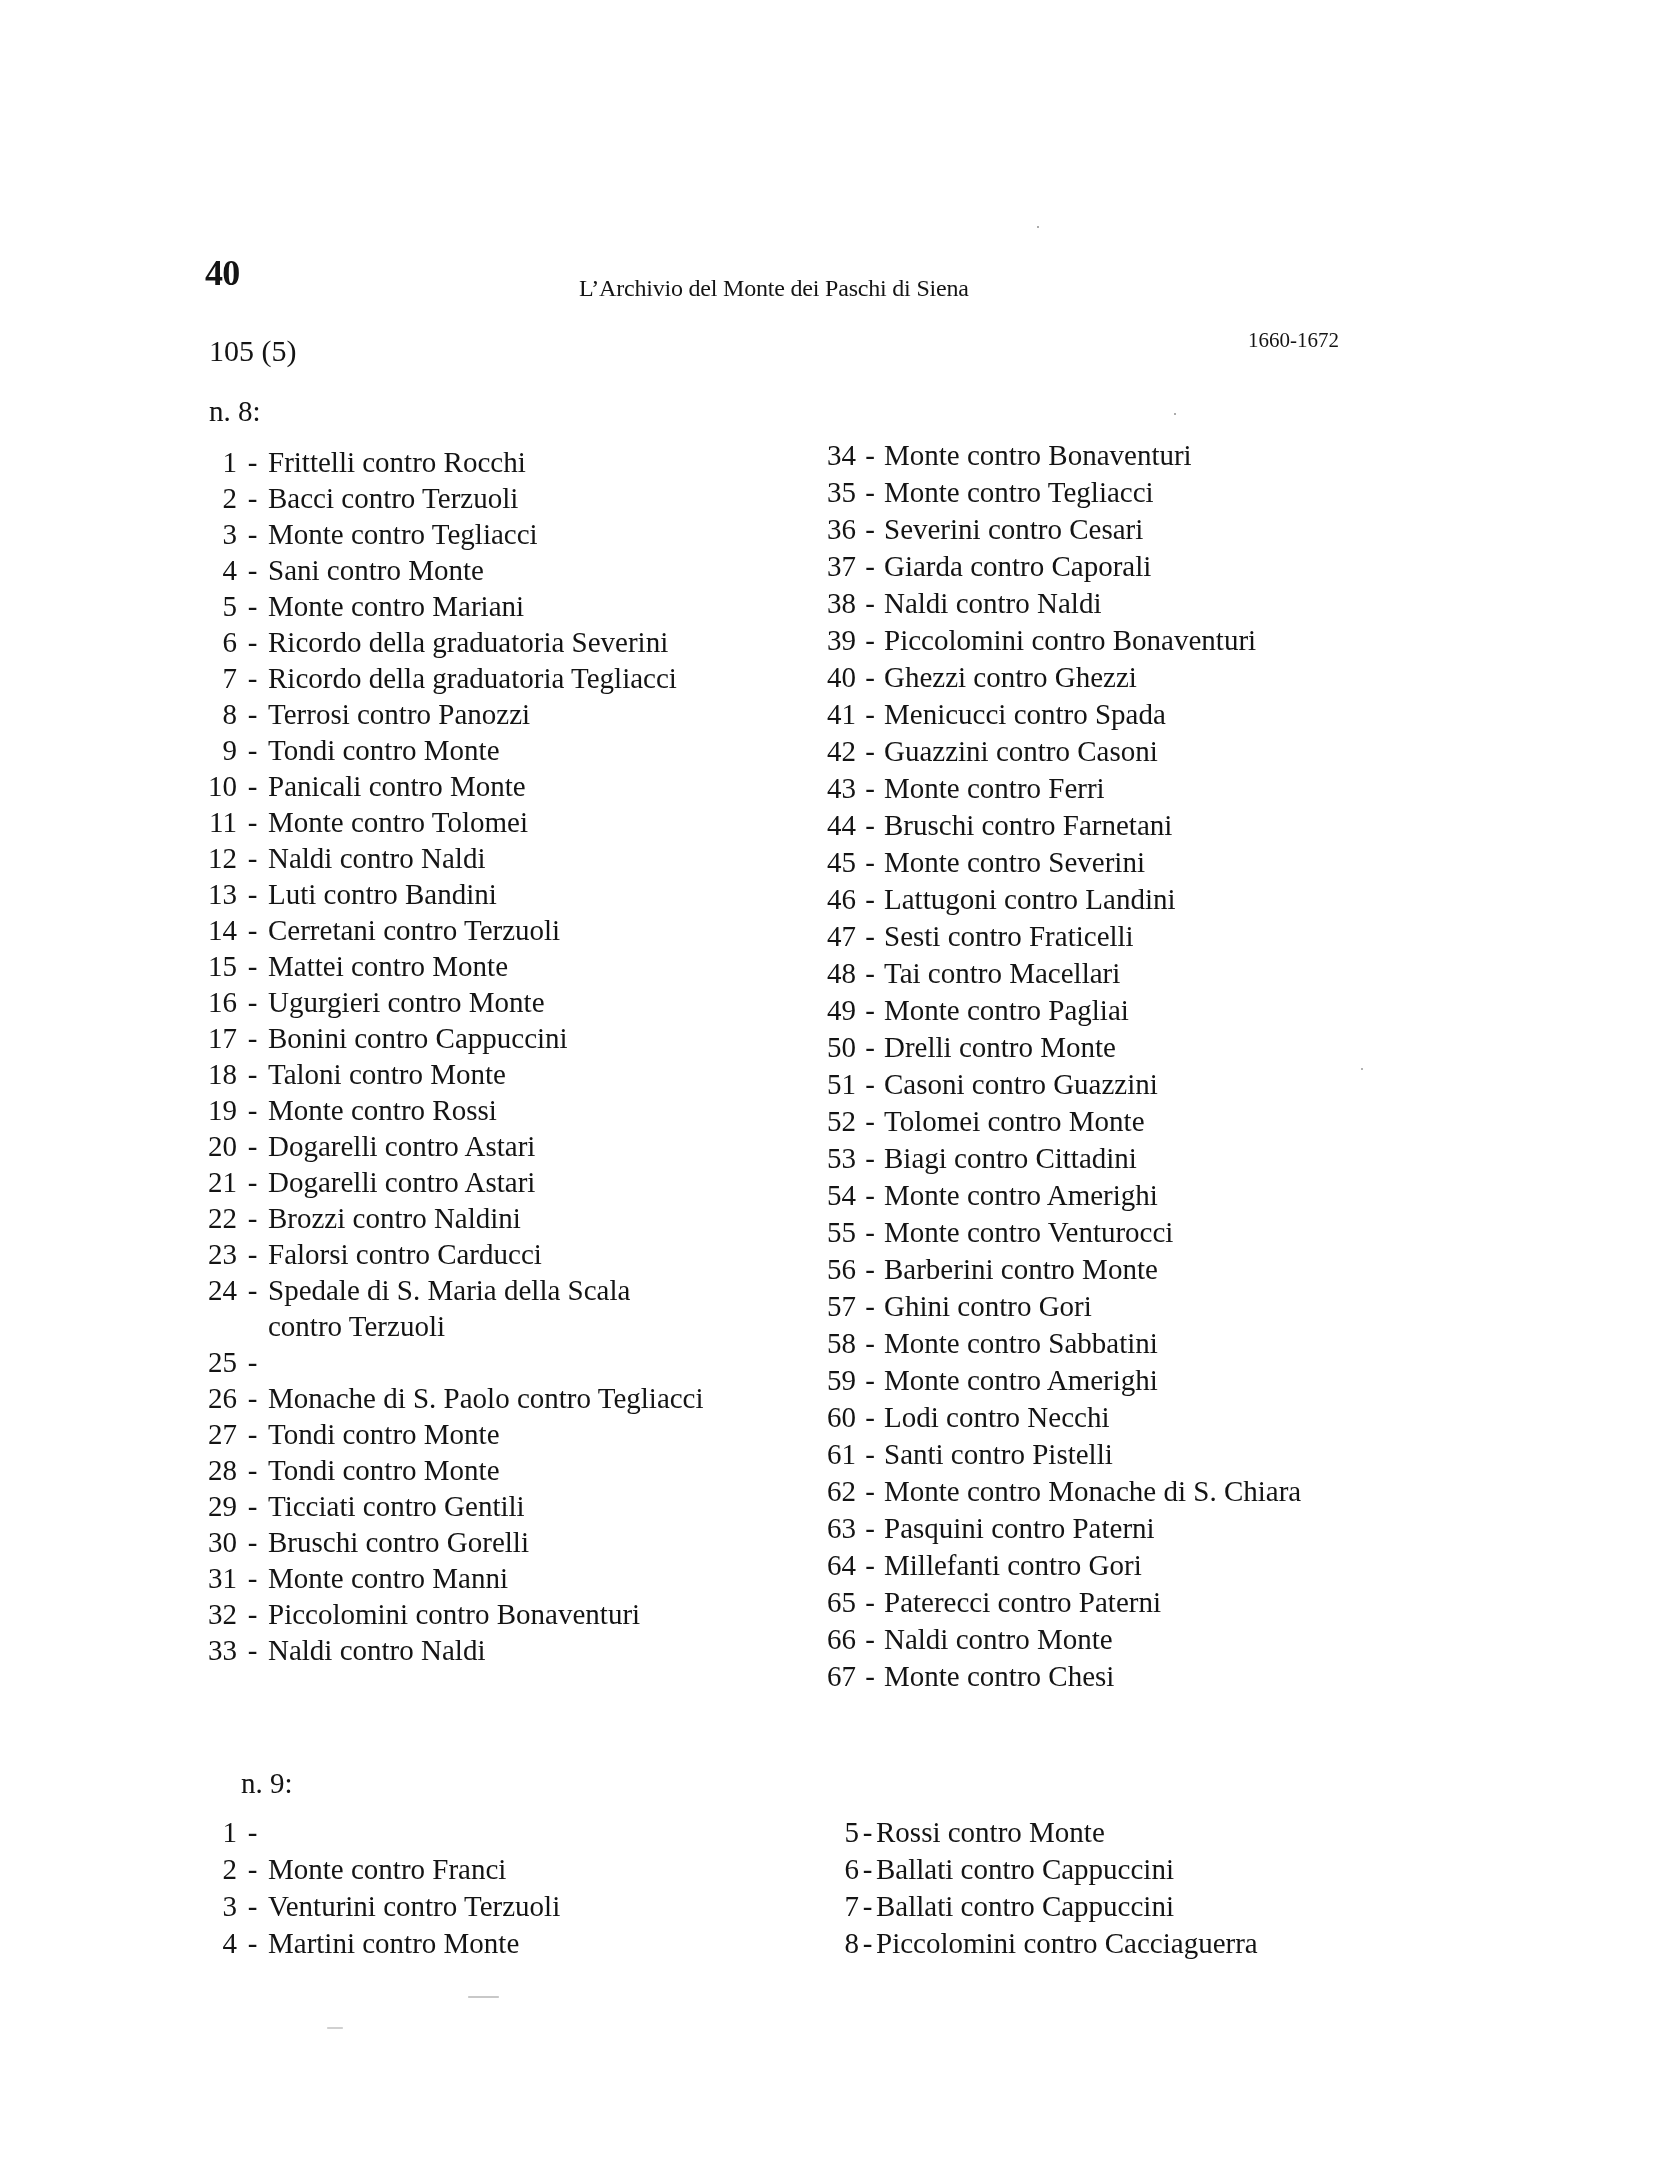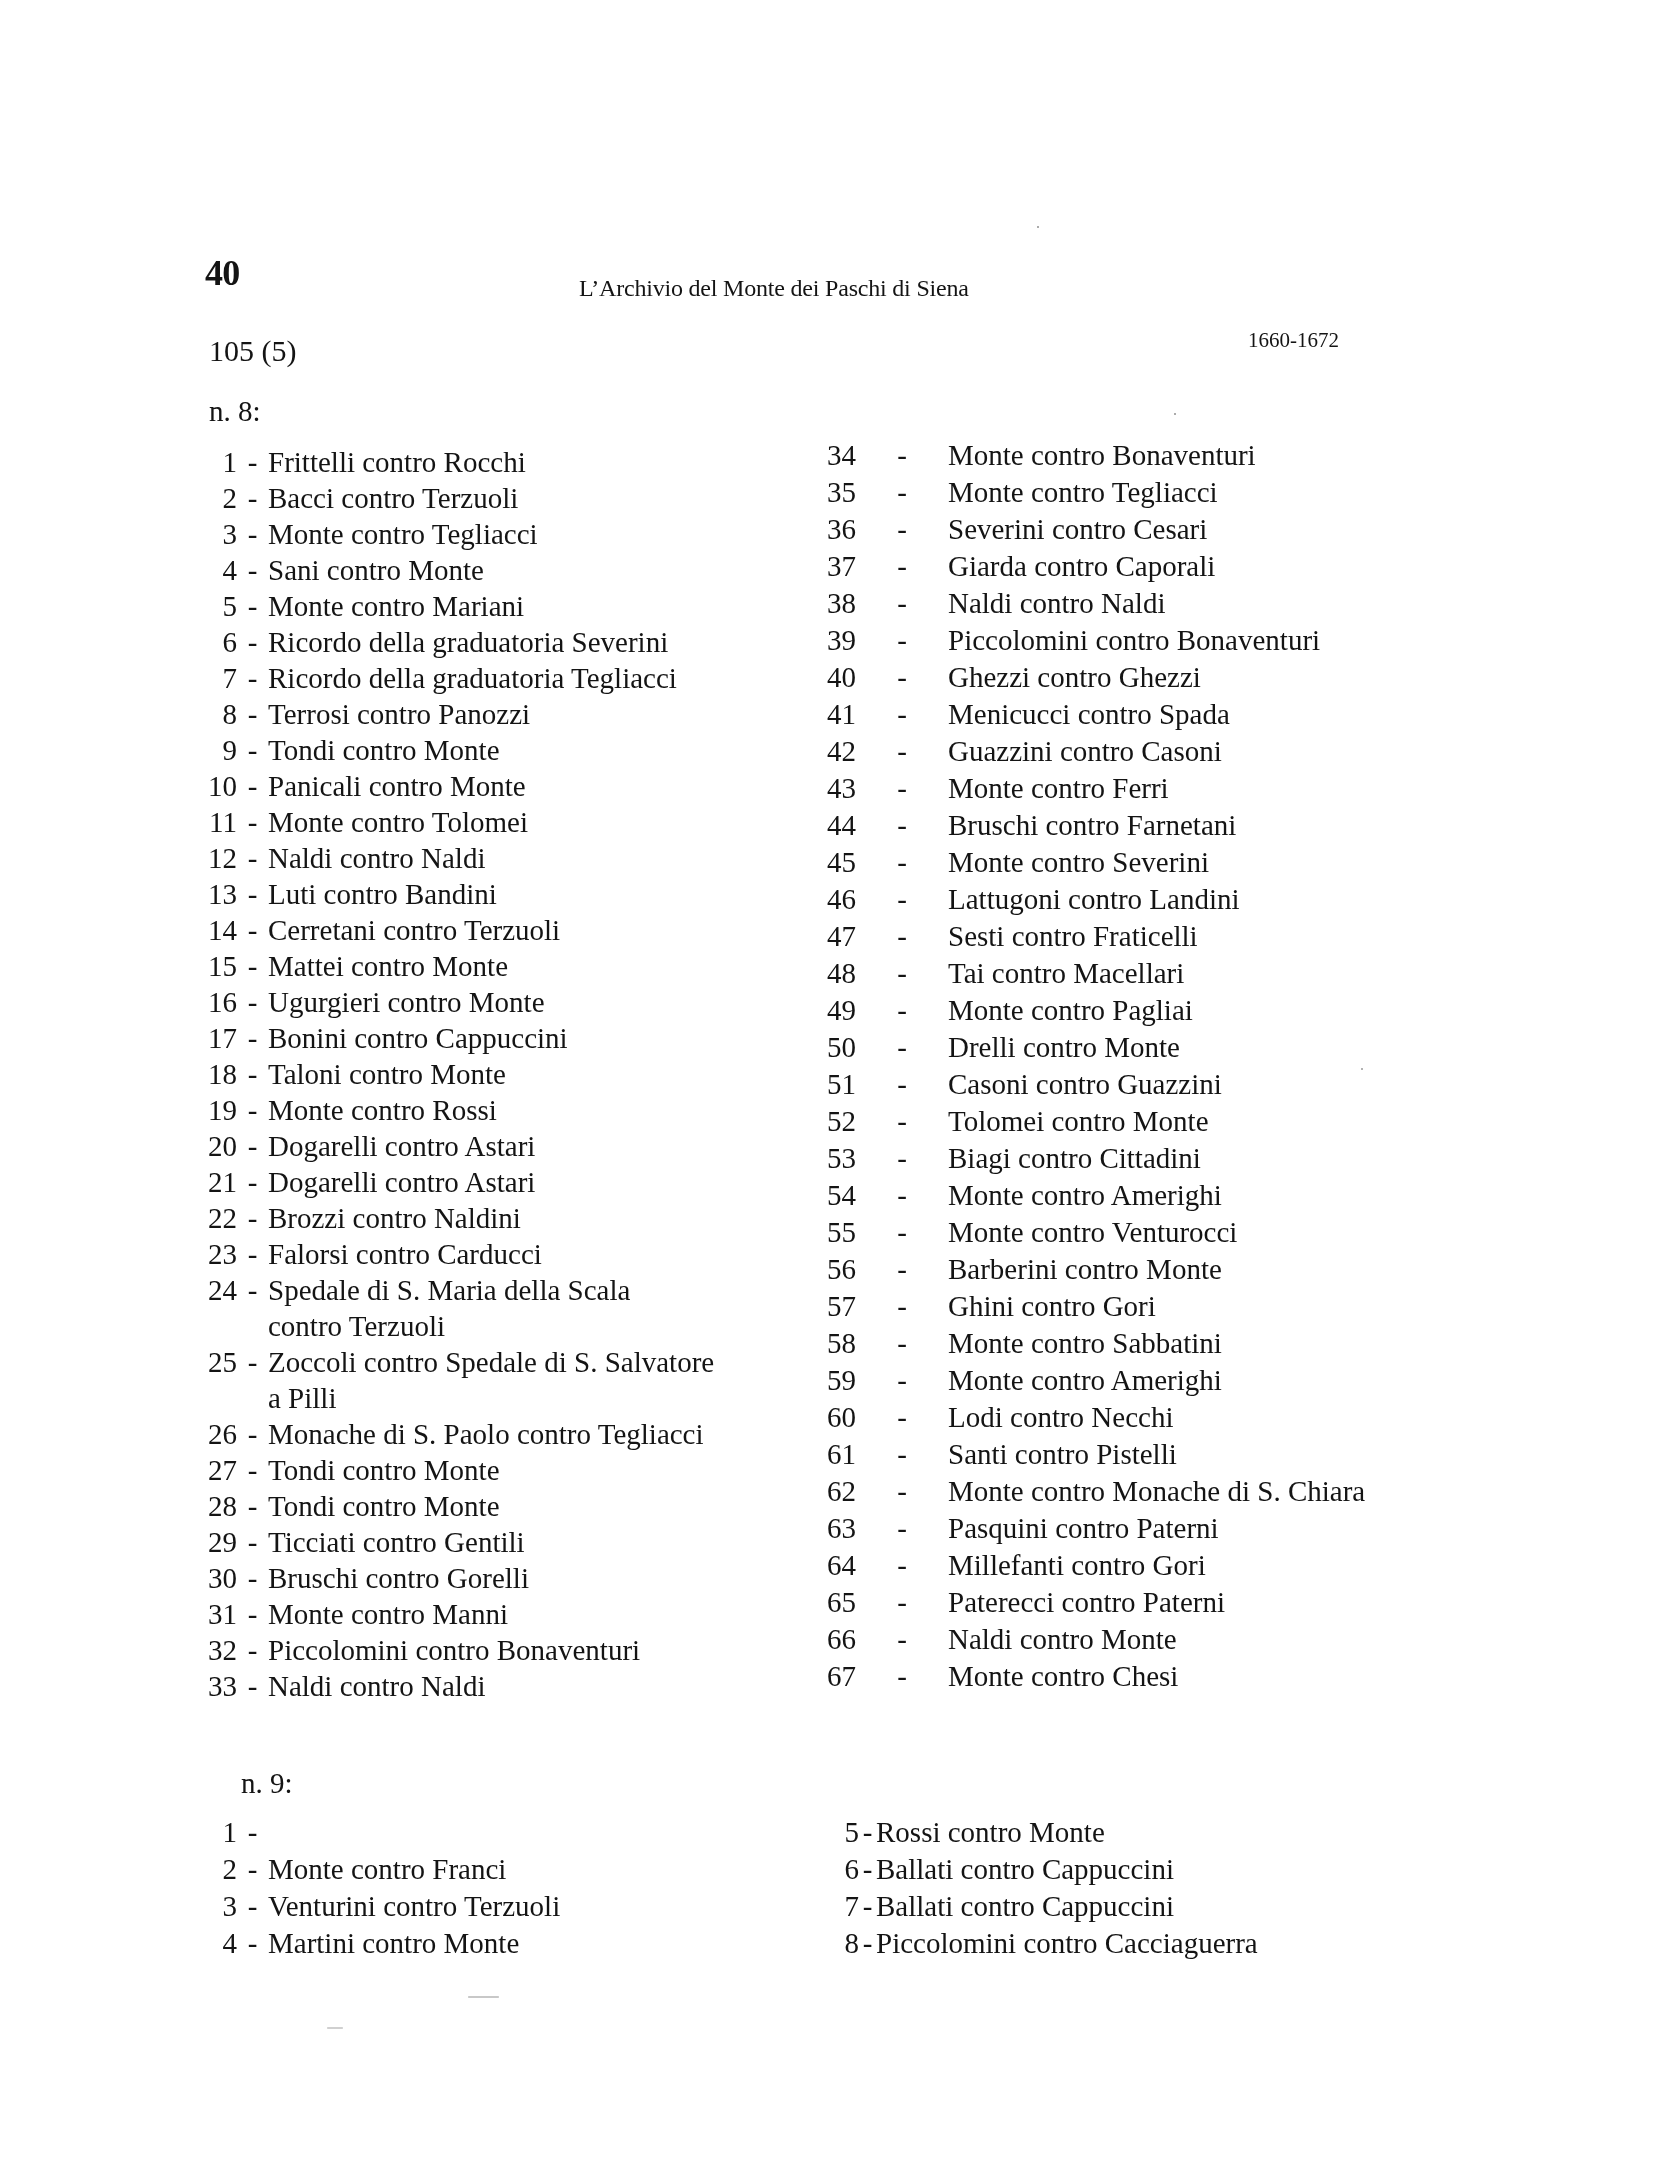--- a/index.html
+++ b/index.html
@@ -69,21 +69,21 @@
   .list .txt .line { display: block; }
 
   
   .list-8-left { left: 198px; top: 444px; }
   .list-8-left .entry { line-height: 36px; }
   .list-8-left .num { width: 39px; }
   .list-8-left .sep { width: 31px; }
 
   
   .list-8-right { left: 811px; top: 437px; }
-  .list-8-right .entry { line-height: 37px; gap: 32px; }
+  .list-8-right .entry { line-height: 37px; }
   .list-8-right .num { width: 45px; }
   .list-8-right .sep { width: 28px; }
 
   
   .list-9-left { left: 198px; top: 1814px; }
   .list-9-left .entry { line-height: 37px; }
   .list-9-left .num { width: 39px; }
   .list-9-left .sep { width: 31px; }
 
   
@@ -276,24 +276,20 @@
       <span class="num">24</span>
       <span class="sep">-</span>
       <span class="txt">
         <span class="line">Spedale di S. Maria della Scala</span>
         <span class="line">contro Terzuoli</span>
       </span>
     </li>
     <li class="entry">
       <span class="num">25</span>
       <span class="sep">-</span>
-      <span class="txt">
-        <span class="line">Zoccoli contro Spedale di S. Salvatore</span>
-        <span class="line">a Pilli</span>
-      </span>
     </li>
     <li class="entry">
       <span class="num">26</span>
       <span class="sep">-</span>
       <span class="txt">
         <span class="line">Monache di S. Paolo contro Tegliacci</span>
       </span>
     </li>
     <li class="entry">
       <span class="num">27</span>

